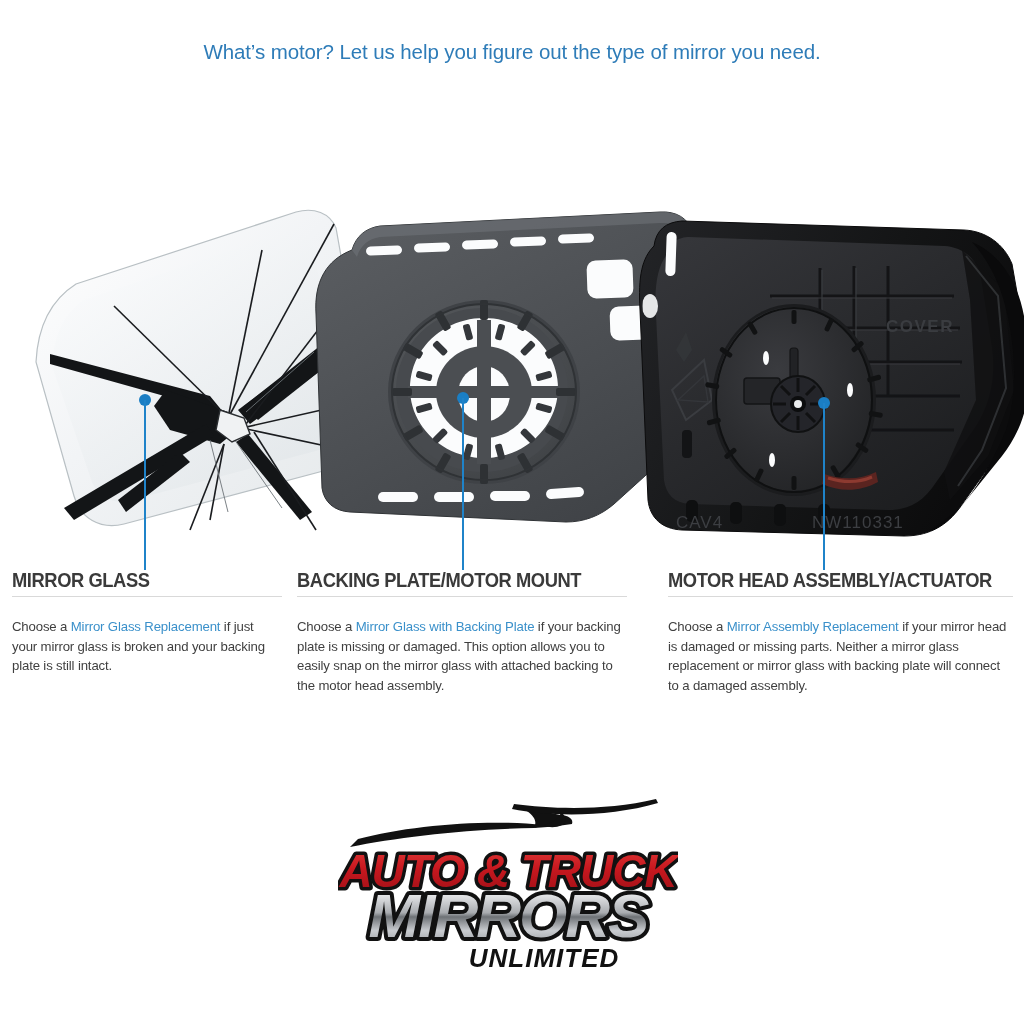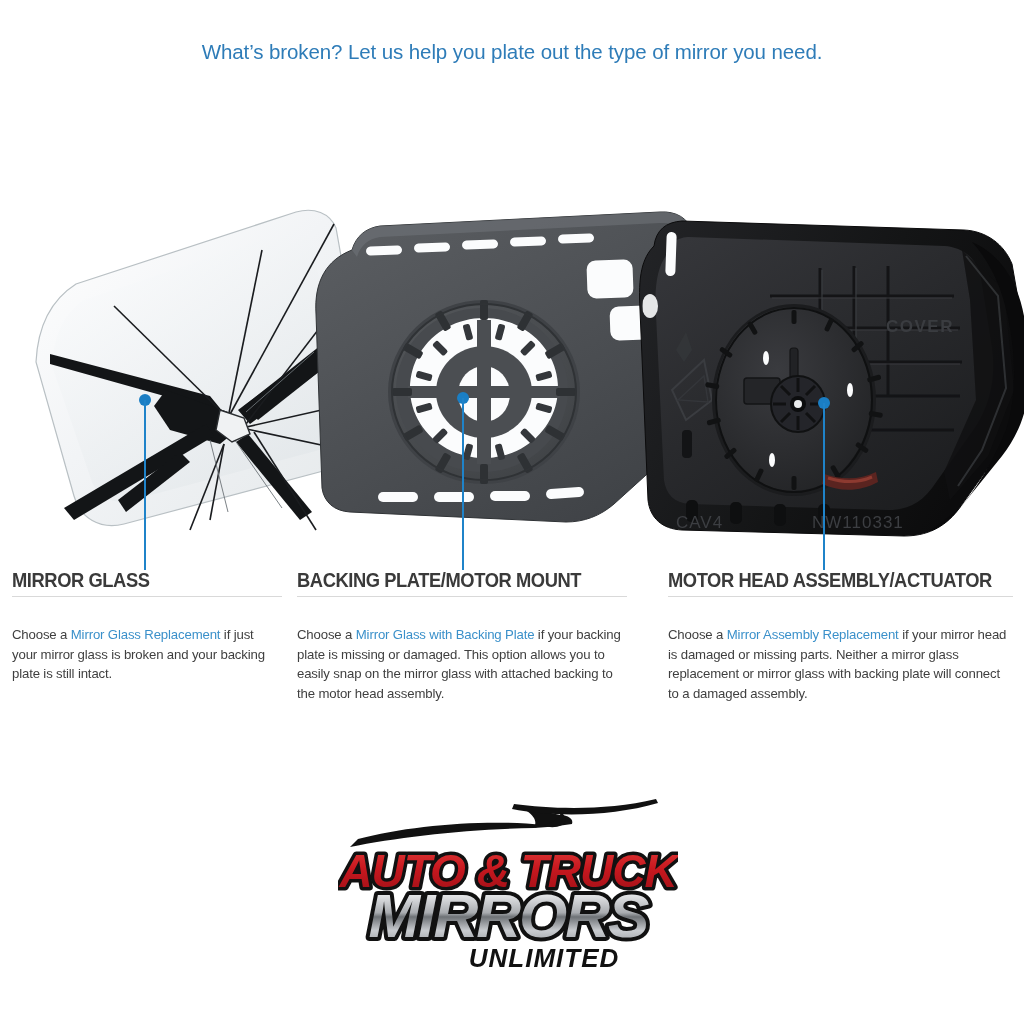--- a/index.html
+++ b/index.html
@@ -84,41 +84,41 @@
     font-stretch: condensed;
     transform: scaleX(0.94);
     transform-origin: left center;
   }
   .col .rule {
     margin-top: 4px;
     height: 1px;
     background: #d9d9d9;
   }
   .col .body {
-    margin-top: 28px;
+    margin-top: 20px;
     font-size: 13.2px;
     line-height: 19.5px;
     color: #3f3f3f;
     letter-spacing: -0.15px;
   }
   .col .body .lnk { color: #3a90ca; }
 
   
   #logo {
     position: absolute;
     left: 338px;
     top: 795px;
     width: 340px;
     height: 190px;
   }
 </style>
 </head>
 <body>
 
-<div id="headline">What’s broken? Let us help you plate out the type of mirror you need.</div>
+<div id="headline">What’s motor? Let us help you figure out the type of mirror you need.</div>
 
 <div id="stage">
 
   <svg width="1024" height="440" viewBox="0 0 1024 440" xmlns="http://www.w3.org/2000/svg">
     <defs>
 
       <linearGradient id="glassGrad" x1="0" y1="0" x2="1" y2="1">
         <stop offset="0%" stop-color="#ffffff"></stop>
         <stop offset="45%" stop-color="#f2f4f6"></stop>
         <stop offset="100%" stop-color="#e4e8ea"></stop>

